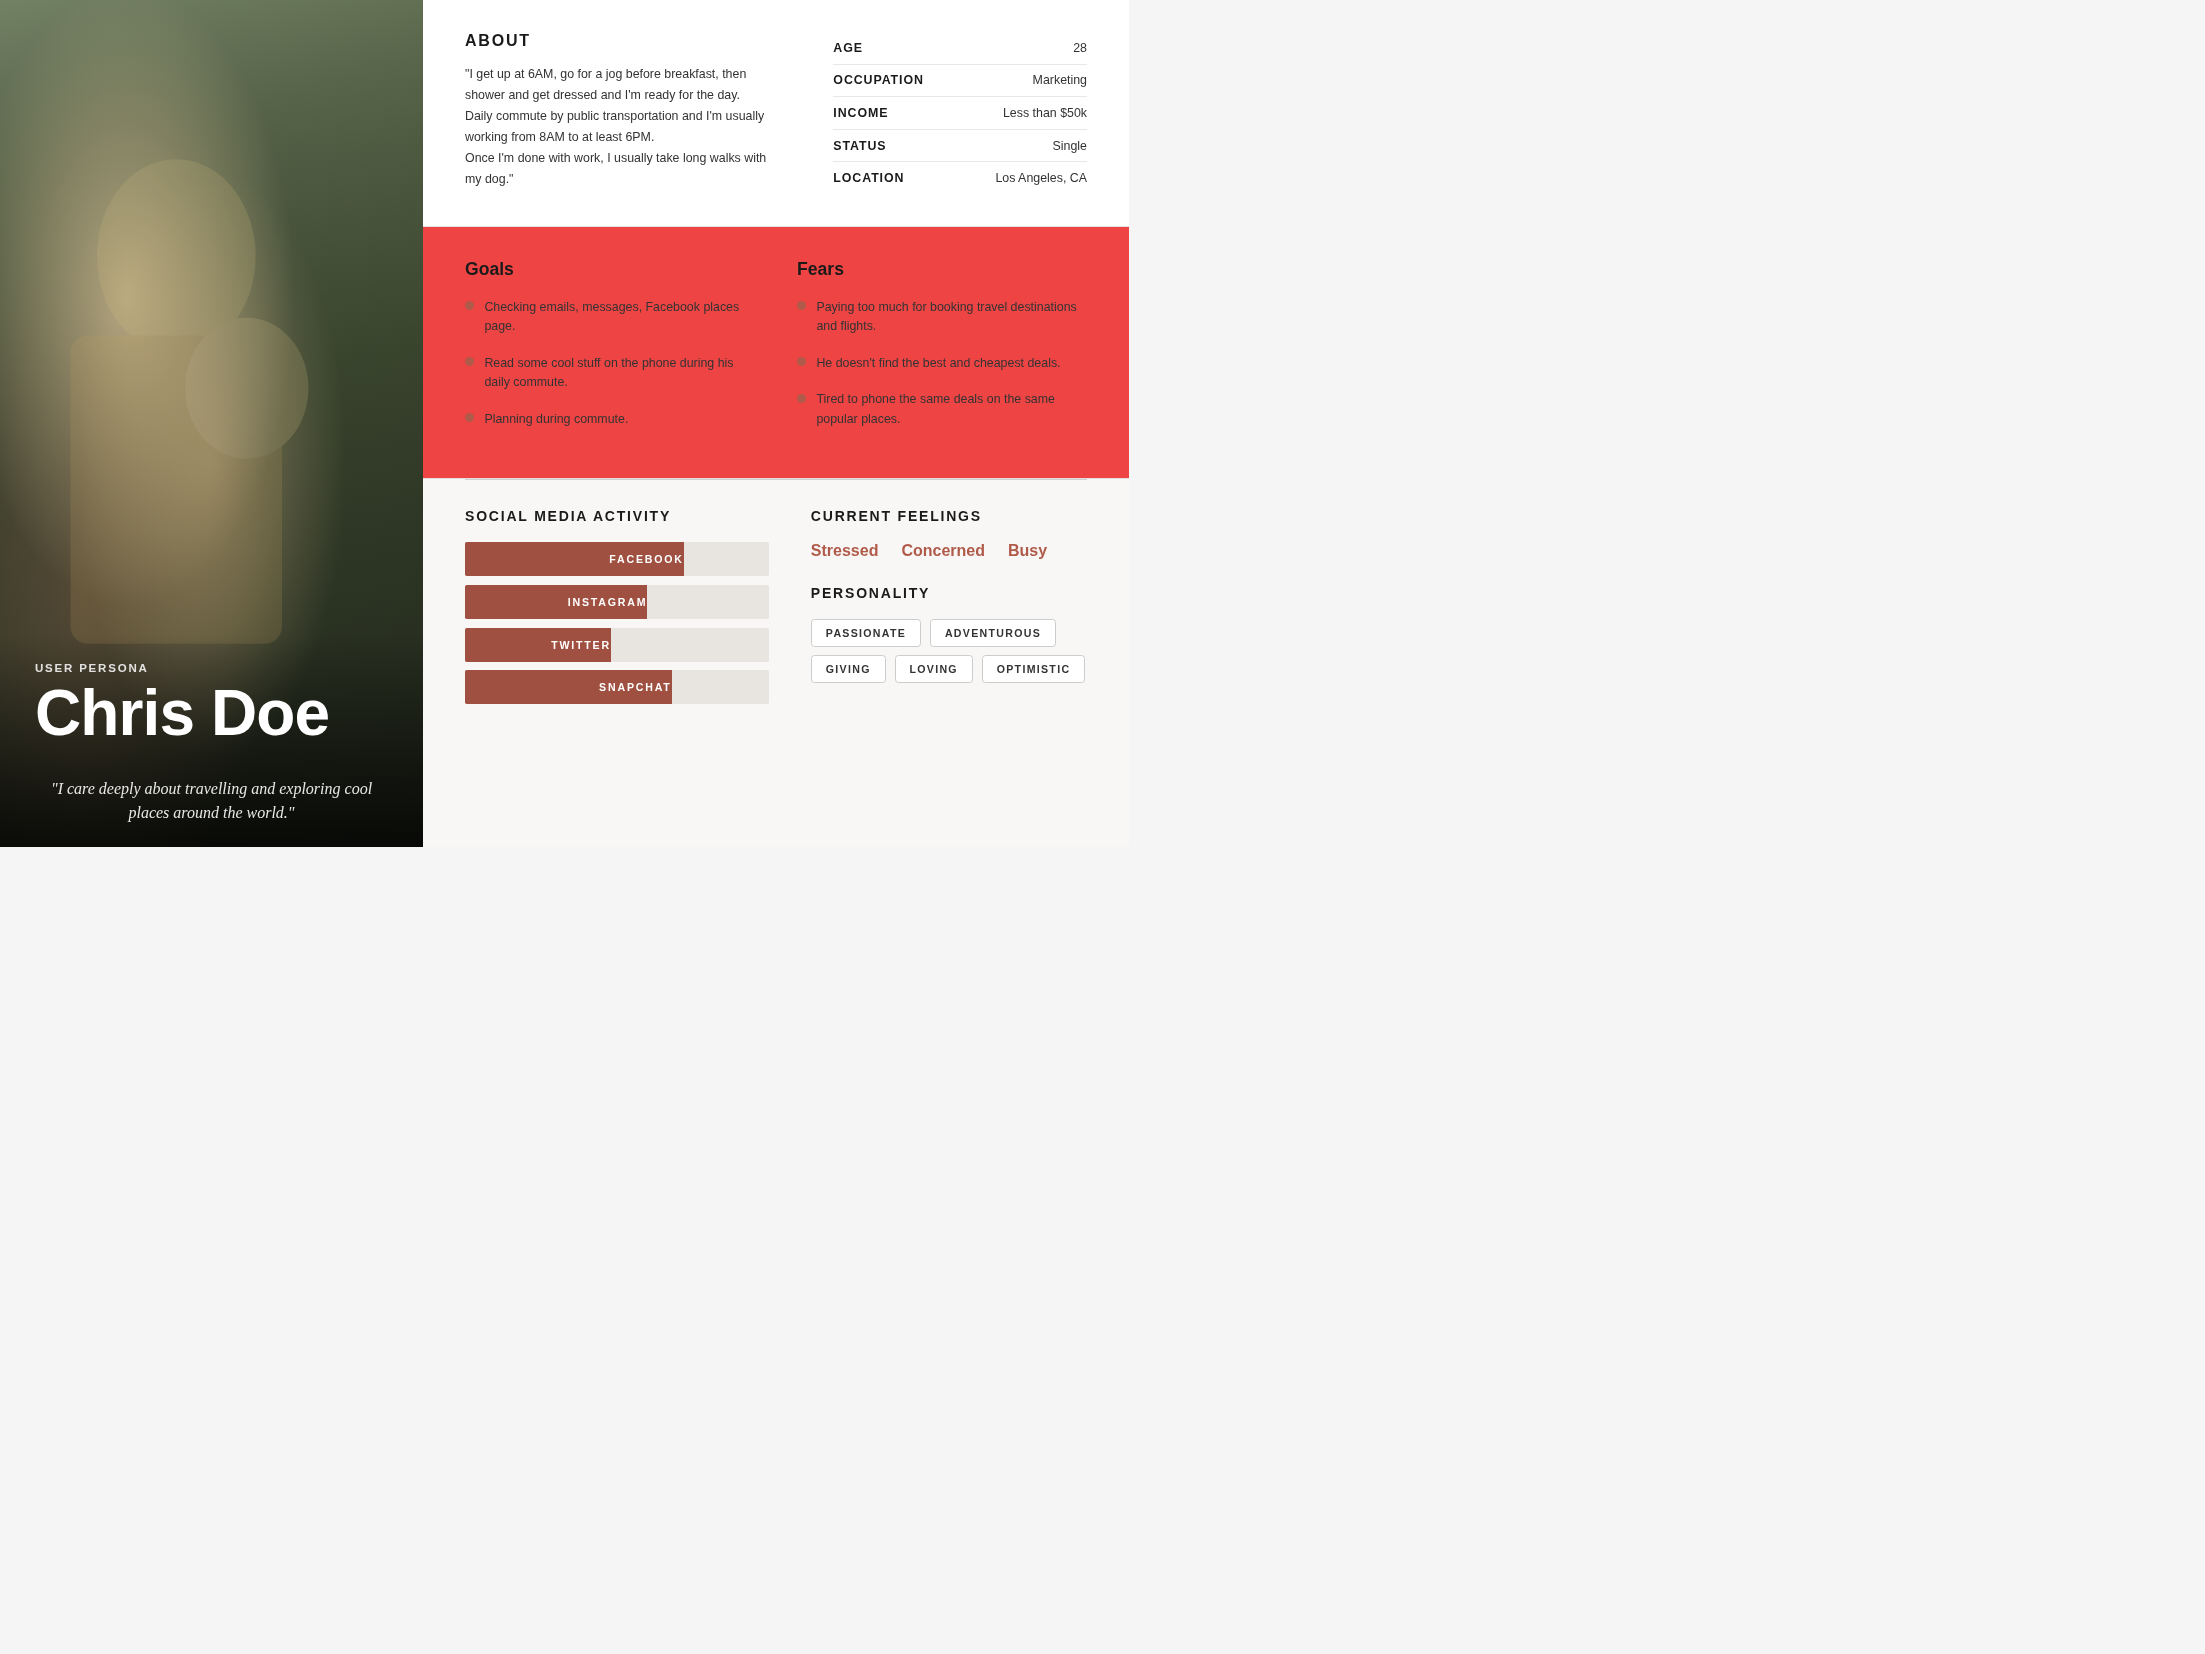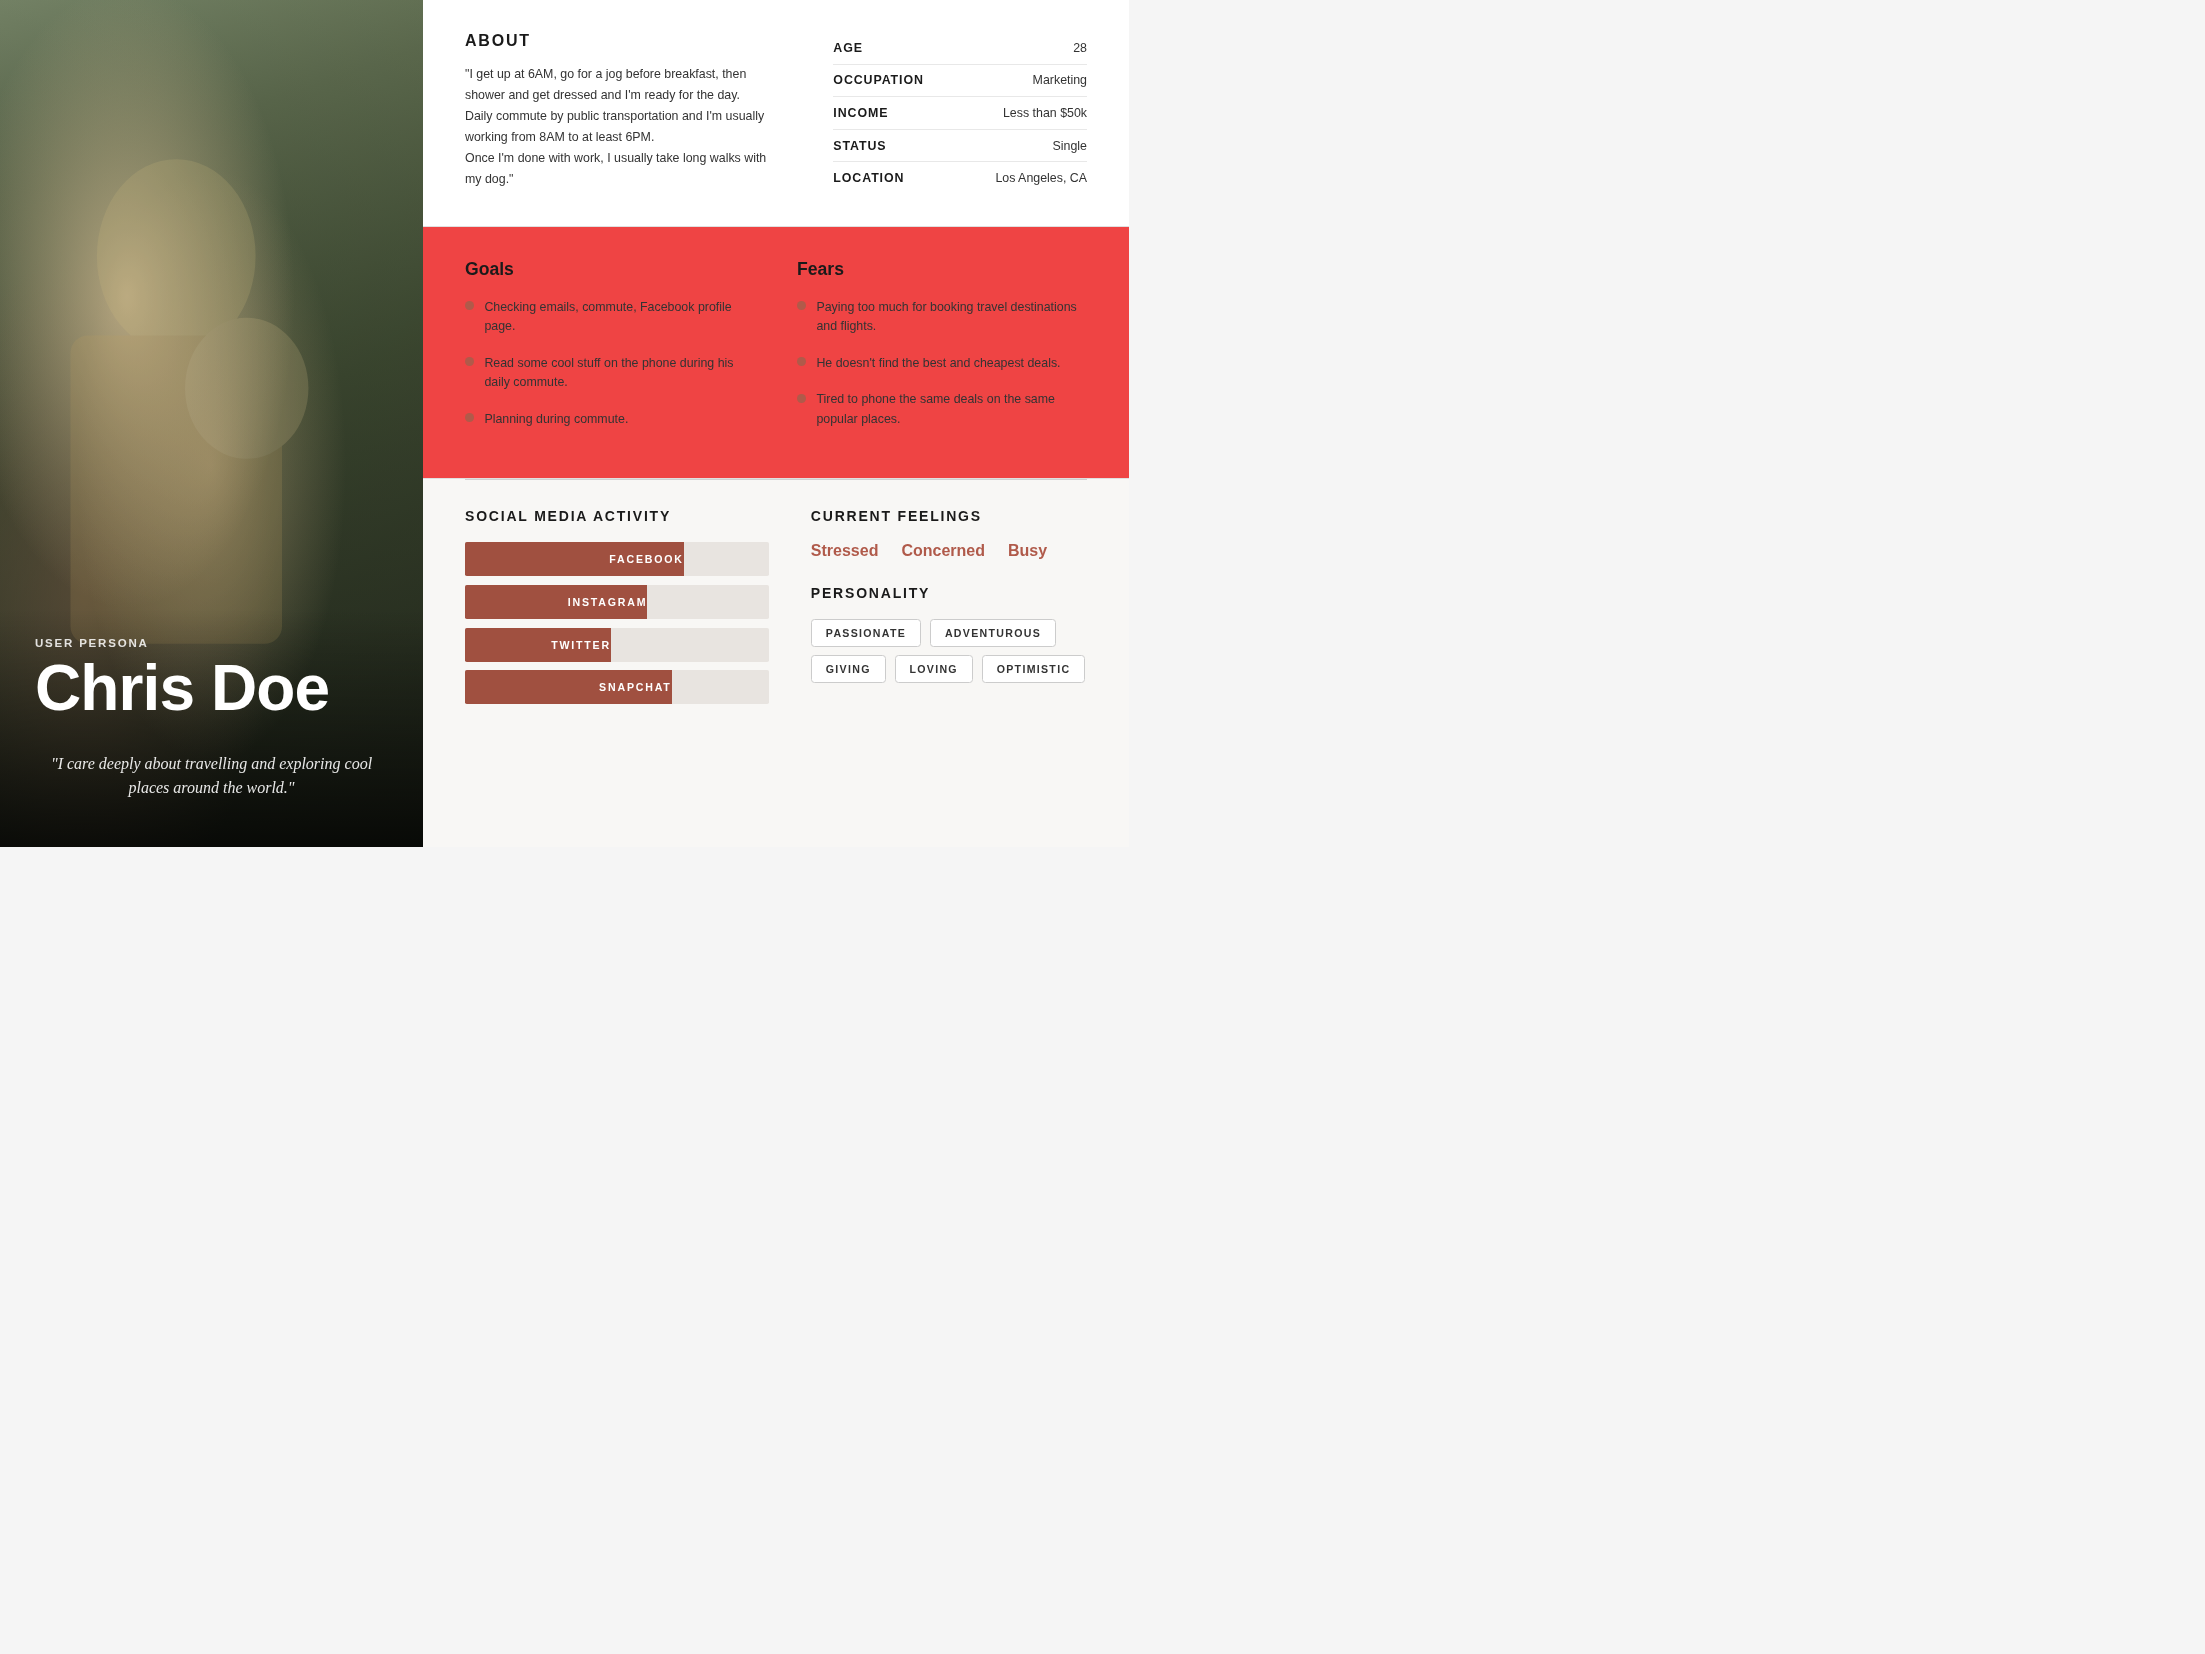--- a/index.html
+++ b/index.html
@@ -35,21 +35,21 @@
       background:
         radial-gradient(ellipse at 30% 35%, rgba(200,180,140,0.85) 0%, transparent 40%),
         radial-gradient(ellipse at 50% 55%, rgba(180,160,120,0.6) 0%, transparent 45%),
         radial-gradient(ellipse at 20% 70%, rgba(100,80,60,0.7) 0%, transparent 40%),
         linear-gradient(180deg, rgba(60,70,50,0.3) 0%, rgba(30,35,25,0.8) 100%);
     }
     .left-bottom {
       position: absolute;
       bottom: 0; left: 0;
       width: 100%;
-      padding: 28px 35px 47px 35px;
+      padding: 28px 35px 22px 35px;
       background: linear-gradient(to top, rgba(0,0,0,0.75) 0%, transparent 100%);
     }
     .persona-label {
       font-family: Arial, sans-serif;
       font-size: 11.5px;
       font-weight: 700;
       letter-spacing: 1.8px;
       color: rgba(255,255,255,0.85);
       text-transform: uppercase;
       margin-bottom: 7px;
@@ -325,21 +325,21 @@
       </table>
     </div>
   </div>
 
   <div class="middle-section">
     <div class="goals-col">
       <div class="col-title">Goals</div>
       <ul class="bullet-list" id="goals-list">
           <li>
             <span class="bullet-dot"></span>
-            <span>Checking emails, commute, Facebook profile page.</span>
+            <span>Checking emails, messages, Facebook places page.</span>
           </li>
           <li>
             <span class="bullet-dot"></span>
             <span>Read some cool stuff on the phone during his daily commute.</span>
           </li>
           <li>
             <span class="bullet-dot"></span>
             <span>Planning during commute.</span>
           </li>
         </ul>

